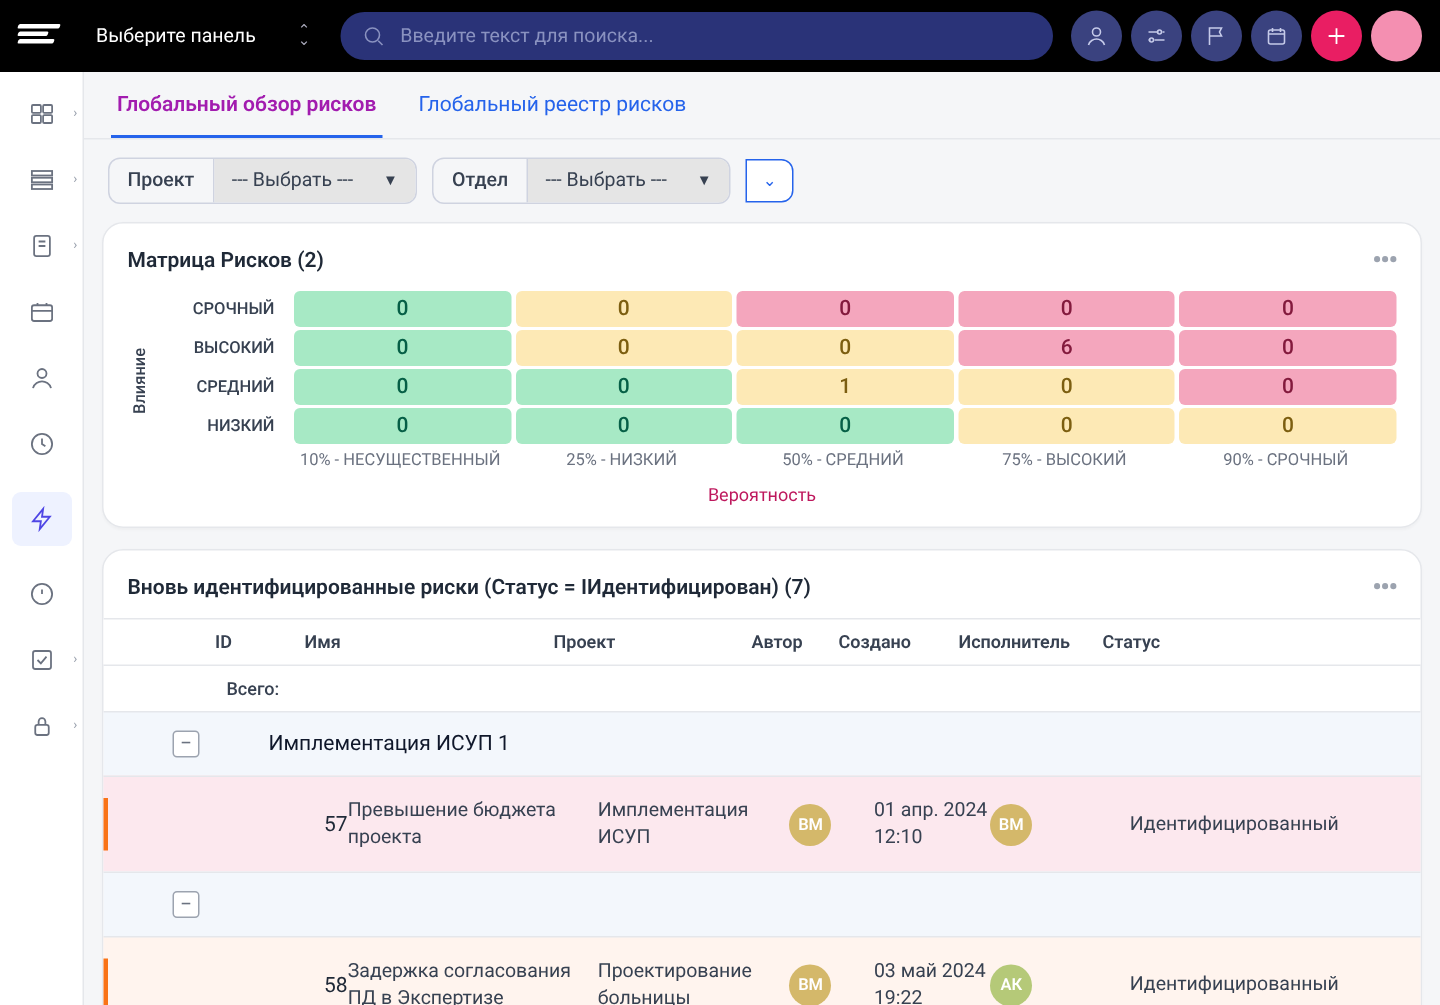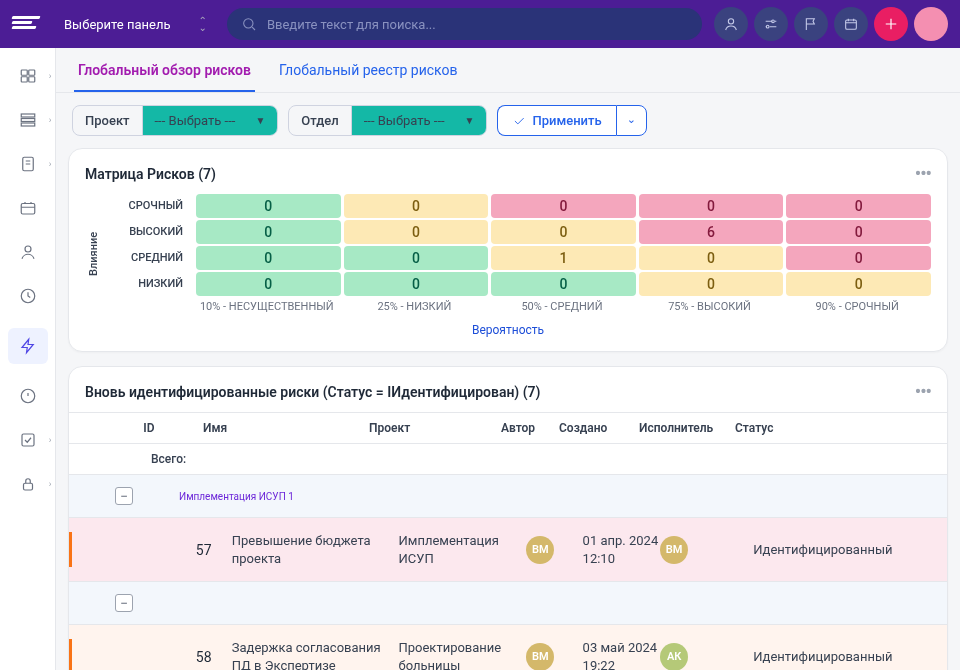--- a/index.html
+++ b/index.html
@@ -1,17 +1,17 @@
 <!DOCTYPE html>
 <html><head>
 <meta charset="utf-8">
 <style>
 * { margin: 0; padding: 0; box-sizing: border-box; font-family: -apple-system, BlinkMacSystemFont, "Segoe UI", Roboto, sans-serif; }
 body { width: 960px; height: 670px; overflow: hidden; background: #f5f6f8; }
-.top-bar { height: 48px; background: #4c1d95; display: flex; align-items: center; padding: 0 12px; gap: 12px; }
+.top-bar { height: 48px; background: #000000; display: flex; align-items: center; padding: 0 12px; gap: 12px; }
 .logo { width: 32px; height: 16px; display: flex; flex-direction: column; gap: 2px; align-items: flex-start; }
 .logo-bar { height: 3px; background: #fff; transform: skewX(-20deg); border-radius: 1px; }
 .logo-bar:nth-child(1){width:28px}
 .logo-bar:nth-child(2){width:20px}
 .logo-bar:nth-child(3){width:24px}
 .panel-selector { display: flex; align-items: center; gap: 28px; color: #fff; font-size: 13px; padding: 0 8px; }
 .chevron-ud { display: flex; flex-direction: column; gap: 0; color: #aab; font-size: 10px; line-height: 7px; }
 .search-box { flex: 1; max-width: 500px; height: 32px; background: #2a3378; border-radius: 16px; display: flex; align-items: center; padding: 0 14px; gap: 10px; color: #8a92c0; font-size: 13px; }
 .top-right { margin-left: auto; display: flex; gap: 6px; align-items: center; }
 .circ-btn { width: 34px; height: 34px; border-radius: 50%; background: #3a427f; display: flex; align-items: center; justify-content: center; color: #c5cae9; }
@@ -21,63 +21,63 @@
 .rail-item { width: 40px; height: 24px; display: flex; align-items: center; justify-content: center; color: #6b7280; position: relative; }
 .rail-item.active { color: #4f46e5; background: #eef2ff; border-radius: 6px; padding: 8px 0; height: 36px; }
 .rail-chev { position: absolute; right: -4px; font-size: 9px; color: #9ca3af; }
 .main { position: absolute; top: 48px; left: 56px; right: 0; bottom: 0; overflow-y: auto; overflow-x: hidden; }
 .tabs { display: flex; gap: 20px; padding: 0 18px; border-bottom: 1px solid #e5e7eb; }
 .tab { padding: 14px 4px 12px; font-size: 14px; color: #2563eb; cursor: pointer; }
 .tab.active { color: #a21caf; font-weight: 600; border-bottom: 2px solid #2563eb; }
 .filters { display: flex; gap: 10px; padding: 12px 16px; align-items: center; }
 .filter-group { display: flex; border: 1px solid #cfd3e0; border-radius: 8px; overflow: hidden; font-size: 13px; }
 .filter-label { padding: 7px 12px; border-right: 1px solid #cfd3e0; color: #374151; font-weight: 500; }
-.filter-sel { padding: 7px 12px; display: flex; align-items: center; gap: 20px; color: #374151; min-width: 120px; justify-content: space-between; background: #14b8a6; }
+.filter-sel { padding: 7px 12px; display: flex; align-items: center; gap: 20px; color: #374151; min-width: 120px; justify-content: space-between; background: #e5e5e5; }
 .apply-group { display: flex; }
 .apply-btn { display: flex; align-items: center; gap: 6px; padding: 7px 14px; border: 1px solid #2563eb; border-right: none; border-radius: 8px 0 0 8px; color: #2563eb; font-size: 13px; background: #fff; font-weight: 500; }
 .apply-chev { padding: 7px 10px; border: 1px solid #2563eb; border-radius: 0 8px 8px 0; color: #2563eb; font-size: 11px; background: #fff; }
 .panel { margin: 0 12px 14px; background: #fff; border: 1px solid #e5e7eb; border-radius: 14px; box-shadow: 0 1px 2px rgba(0,0,0,0.03); }
 .panel-hd { display: flex; align-items: center; justify-content: space-between; padding: 14px 16px 10px; font-size: 14px; font-weight: 600; color: #1f2937; }
 .dots { color: #9ca3af; font-size: 18px; letter-spacing: -1px; }
 .matrix-wrap { padding: 0 16px 14px; }
 .matrix { display: flex; }
 .matrix-ylabel { writing-mode: vertical-rl; transform: rotate(180deg); font-size: 11px; color: #374151; padding: 4px 4px; display: flex; align-items: center; justify-content: center; width: 16px; font-weight: 500; }
 .matrix-body { flex: 1; }
 .matrix-row { display: flex; gap: 3px; margin-bottom: 2px; align-items: stretch; }
 .matrix-row-label { width: 92px; font-size: 11px; color: #374151; text-align: right; padding: 5px 10px 5px 0; font-weight: 500; }
 .matrix-cell { flex: 1; padding: 4px 0; text-align: center; font-size: 14px; border-radius: 4px; font-weight: 500; }
 .c-green { background: #a7e9c5; color: #065f46; }
 .c-yellow { background: #fde9b5; color: #7c5e10; }
 .c-pink { background: #f4a6bd; color: #831a3d; }
 .matrix-footer { display: flex; margin-top: 4px; }
 .matrix-footer-pad { width: 92px; }
 .matrix-footer-cell { flex: 1; text-align: center; font-size: 11px; color: #6b7280; }
-.matrix-xlabel { text-align: center; font-size: 12px; color: #1d4ed8; margin-top: 10px; }
+.matrix-xlabel { text-align: center; font-size: 12px; color: #be185d; margin-top: 10px; }
 .risks-header-row { display: flex; padding: 8px 0; border-top: 1px solid #e5e7eb; font-size: 12px; color: #374151; background: #fff; font-weight: 600; }
 .ch-collapse { width: 30px; }
 .ch-id { width: 100px; text-align: center; }
 .ch-name { width: 170px; padding-left: 4px; }
 .ch-project { width: 132px; }
 .ch-author { width: 58px; }
 .ch-created { width: 80px; }
 .ch-assignee { width: 96px; }
 .ch-status { width: 150px; }
 .total-row { display: flex; padding: 8px 0; border-top: 1px solid #e5e7eb; font-size: 12px; color: #374151; }
 .total-label { padding-left: 82px; font-weight: 500; }
 .group-row { display: flex; align-items: center; padding: 12px 0; background: #f3f7fc; border-top: 1px solid #e5e7eb; }
 .group-collapse { width: 110px; display: flex; justify-content: center; }
 .collapse-box { width: 18px; height: 18px; border: 1px solid #9ca3af; border-radius: 3px; display: flex; align-items: center; justify-content: center; font-size: 14px; color: #6b7280; line-height: 1; background: #fff; }
-.group-title { font-size: 10px; color: #6d28d9; }
+.group-title { font-size: 14px; color: #0f172a; }
 .data-row { display: flex; align-items: center; padding: 14px 0; border-top: 1px solid #e5e7eb; font-size: 13px; color: #374151; }
 .data-row.tint-pink { background: #fce8ee; }
 .data-row.tint-peach { background: #fff4ee; }
 .data-edge { width: 3px; align-self: stretch; }
 .edge-orange { background: #f97316; }
 .data-collapse { width: 107px; display: flex; justify-content: center; }
-.data-id { width: 58px; text-align: center; font-size: 14px; color: #1f2937; }
+.data-id { width: 58px; text-align: right; font-size: 14px; color: #1f2937; }
 .data-name { width: 172px; line-height: 1.35; }
 .data-project { width: 132px; line-height: 1.35; }
 .data-author { width: 58px; }
 .data-created { width: 80px; line-height: 1.35; }
 .data-assignee { width: 96px; }
 .data-status { width: 200px; }
 .avatar { width: 28px; height: 28px; border-radius: 50%; display: flex; align-items: center; justify-content: center; font-size: 11px; font-weight: 600; color: #fff; }
 .av-oc { background: #d4b86a; } .av-gr { background: #b5c978; }
 svg { stroke: currentColor; fill: none; stroke-width: 1.6; }
 </style>
@@ -223,33 +223,27 @@
         </div>
     </div>
     <div class="filter-group" data-name="filter-dept">
       <div class="filter-label" data-name="filter-dept-label">Отдел</div>
       <div class="filter-sel" data-name="filter-dept-select">
           <span>--- Выбрать ---</span>
           <span data-name="chevron-down-icon" style="font-size:10px">▼</span>
         </div>
     </div>
     <div class="apply-group" data-name="apply-group">
-      <div class="apply-btn" data-name="apply-button">
-          <svg width="14" height="14" viewBox="0 0 24 24" data-name="check-icon">
-            <path d="M5 12l5 5L20 7"></path>
-          </svg>
-          <span>Применить</span>
-        </div>
       <div class="apply-chev" data-name="apply-dropdown">⌄</div>
     </div>
   </div>
 
   <div class="panel" data-name="matrix-panel">
     <div class="panel-hd">
-      <span data-name="matrix-title">Матрица Рисков (7)</span>
+      <span data-name="matrix-title">Матрица Рисков (2)</span>
       <span class="dots" data-name="matrix-menu">•••</span>
     </div>
     <div class="matrix-wrap">
       <div class="matrix">
         <div class="matrix-ylabel" data-name="matrix-ylabel">Влияние</div>
         <div class="matrix-body" id="matrix-body">
             <div class="matrix-row">
               <div class="matrix-row-label" data-name="matrix-row-label">СРОЧНЫЙ</div>
               <div class="matrix-cell c-green" data-name="matrix-cell">0</div>
               <div class="matrix-cell c-yellow" data-name="matrix-cell">0</div>

